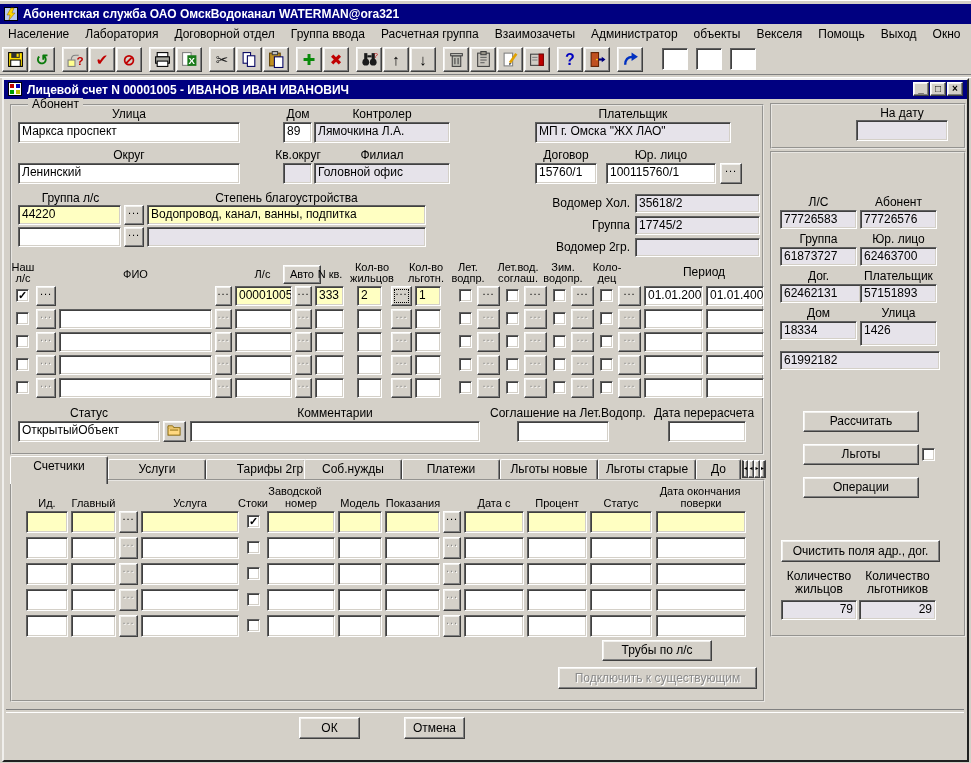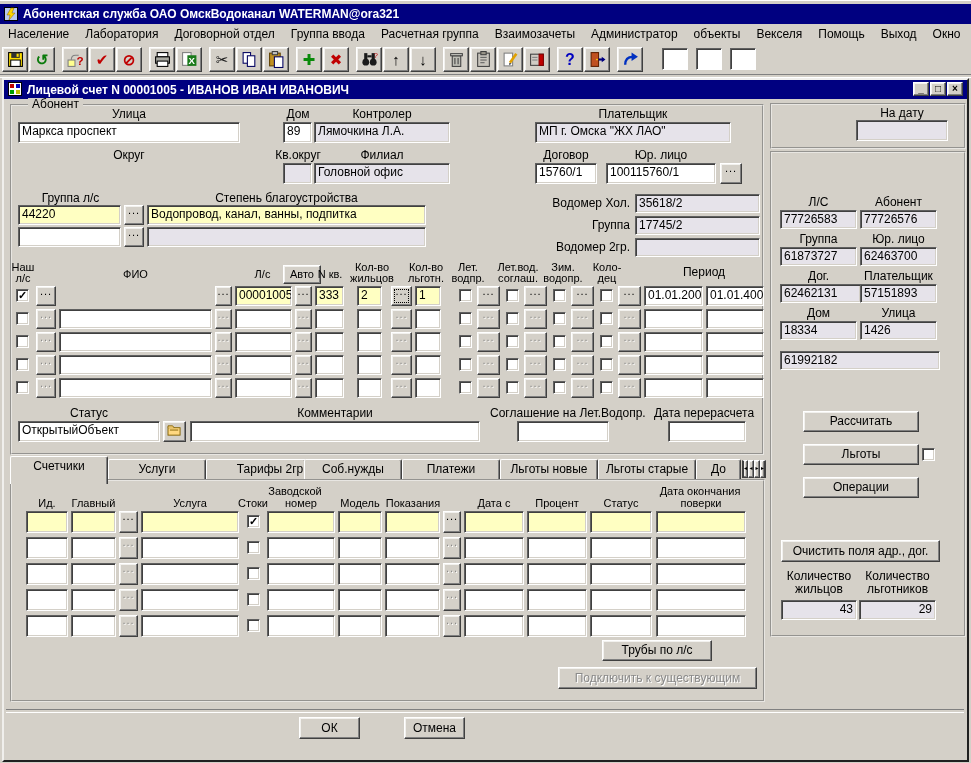--- a/index.html
+++ b/index.html
@@ -309,20 +309,21 @@
   <div class="fld" style="left:283px;top:122px;width:29px;">89</div>
   <div class="fld g" style="left:314px;top:122px;width:136px;">Лямочкина Л.А.</div>
   <div class="fld g" style="left:535px;top:122px;width:196px;">МП г. Омска "ЖХ ЛАО"</div>
 
   <span class="lbl" style="left:18px;top:149px;width:222px;">Округ</span>
   <span class="lbl" style="left:272px;top:149px;width:52px;">Кв.округ</span>
   <span class="lbl" style="left:314px;top:149px;width:136px;">Филиал</span>
   <span class="lbl" style="left:535px;top:149px;width:62px;">Договор</span>
   <span class="lbl" style="left:606px;top:149px;width:110px;">Юр. лицо</span>
 
+  <div class="fld" style="left:18px;top:163px;width:222px;">Ленинский</div>
   <div class="fld g" style="left:283px;top:163px;width:29px;"></div>
   <div class="fld g" style="left:314px;top:163px;width:136px;">Головной офис</div>
   <div class="fld" style="left:535px;top:163px;width:62px;">15760/1</div>
   <div class="fld" style="left:606px;top:163px;width:110px;">100115760/1</div>
   <div class="btn b3" style="left:720px;top:163px;width:22px;height:21px;">...</div>
 
   <span class="lbl" style="left:18px;top:192px;width:105px;">Группа л/с</span>
   <span class="lbl" style="left:147px;top:192px;width:279px;">Степень благоустройства</span>
   <div class="fld y" style="left:18px;top:205px;width:103px;height:20px;">44220</div>
   <div class="btn b3" style="left:124px;top:205px;width:20px;height:20px;">...</div>
@@ -617,34 +618,34 @@
   <div class="fld g" style="left:860px;top:247px;width:77px;height:19px;">62463700</div>
 
   <span class="lbl" style="left:780px;top:270px;width:77px;">Дог.</span>
   <span class="lbl" style="left:860px;top:270px;width:77px;">Плательщик</span>
   <div class="fld g" style="left:780px;top:284px;width:81px;height:19px;">62462131</div>
   <div class="fld g" style="left:860px;top:284px;width:77px;height:19px;">57151893</div>
 
   <span class="lbl" style="left:780px;top:307px;width:77px;">Дом</span>
   <span class="lbl" style="left:860px;top:307px;width:77px;">Улица</span>
   <div class="fld g" style="left:780px;top:321px;width:77px;height:19px;">18334</div>
-  <div class="fld g" style="left:860px;top:321px;width:77px;height:19px;">1426</div>
+  <div class="fld g" style="left:860px;top:321px;width:77px;height:25px;">1426</div>
 
   <div class="fld g" style="left:780px;top:351px;width:160px;height:19px;">61992182</div>
 
   <div class="btn" style="left:803px;top:411px;width:116px;height:21px;line-height:19px;">Рассчитать</div>
   <div class="btn" style="left:803px;top:444px;width:116px;height:21px;line-height:19px;">Льготы</div>
   <div class="cb" style="left:922px;top:448px;"></div>
   <div class="btn" style="left:803px;top:477px;width:116px;height:21px;line-height:19px;">Операции</div>
   <div class="btn" style="left:781px;top:540px;width:159px;height:22px;line-height:20px;">Очистить поля адр., дог.</div>
 
   <span class="lbl" style="left:781px;top:570px;width:76px;">Количество</span>
   <span class="lbl" style="left:781px;top:583px;width:76px;">жильцов</span>
   <span class="lbl" style="left:859px;top:570px;width:77px;">Количество</span>
   <span class="lbl" style="left:859px;top:583px;width:77px;">льготников</span>
-  <div class="fld g rl" style="left:781px;top:600px;width:76px;height:20px;text-align:right;">43</div>
+  <div class="fld g rl" style="left:781px;top:600px;width:76px;height:20px;text-align:right;">79</div>
   <div class="fld g rl" style="left:859px;top:600px;width:77px;height:20px;text-align:right;">29</div>
 
   <div class="hline" style="left:6px;top:709px;width:958px;"></div>
   <div class="btn" style="left:299px;top:717px;width:61px;height:22px;line-height:20px;">ОК</div>
   <div class="btn" style="left:404px;top:717px;width:61px;height:22px;line-height:20px;">Отмена</div>
 
 </div>
 
 </body></html>

